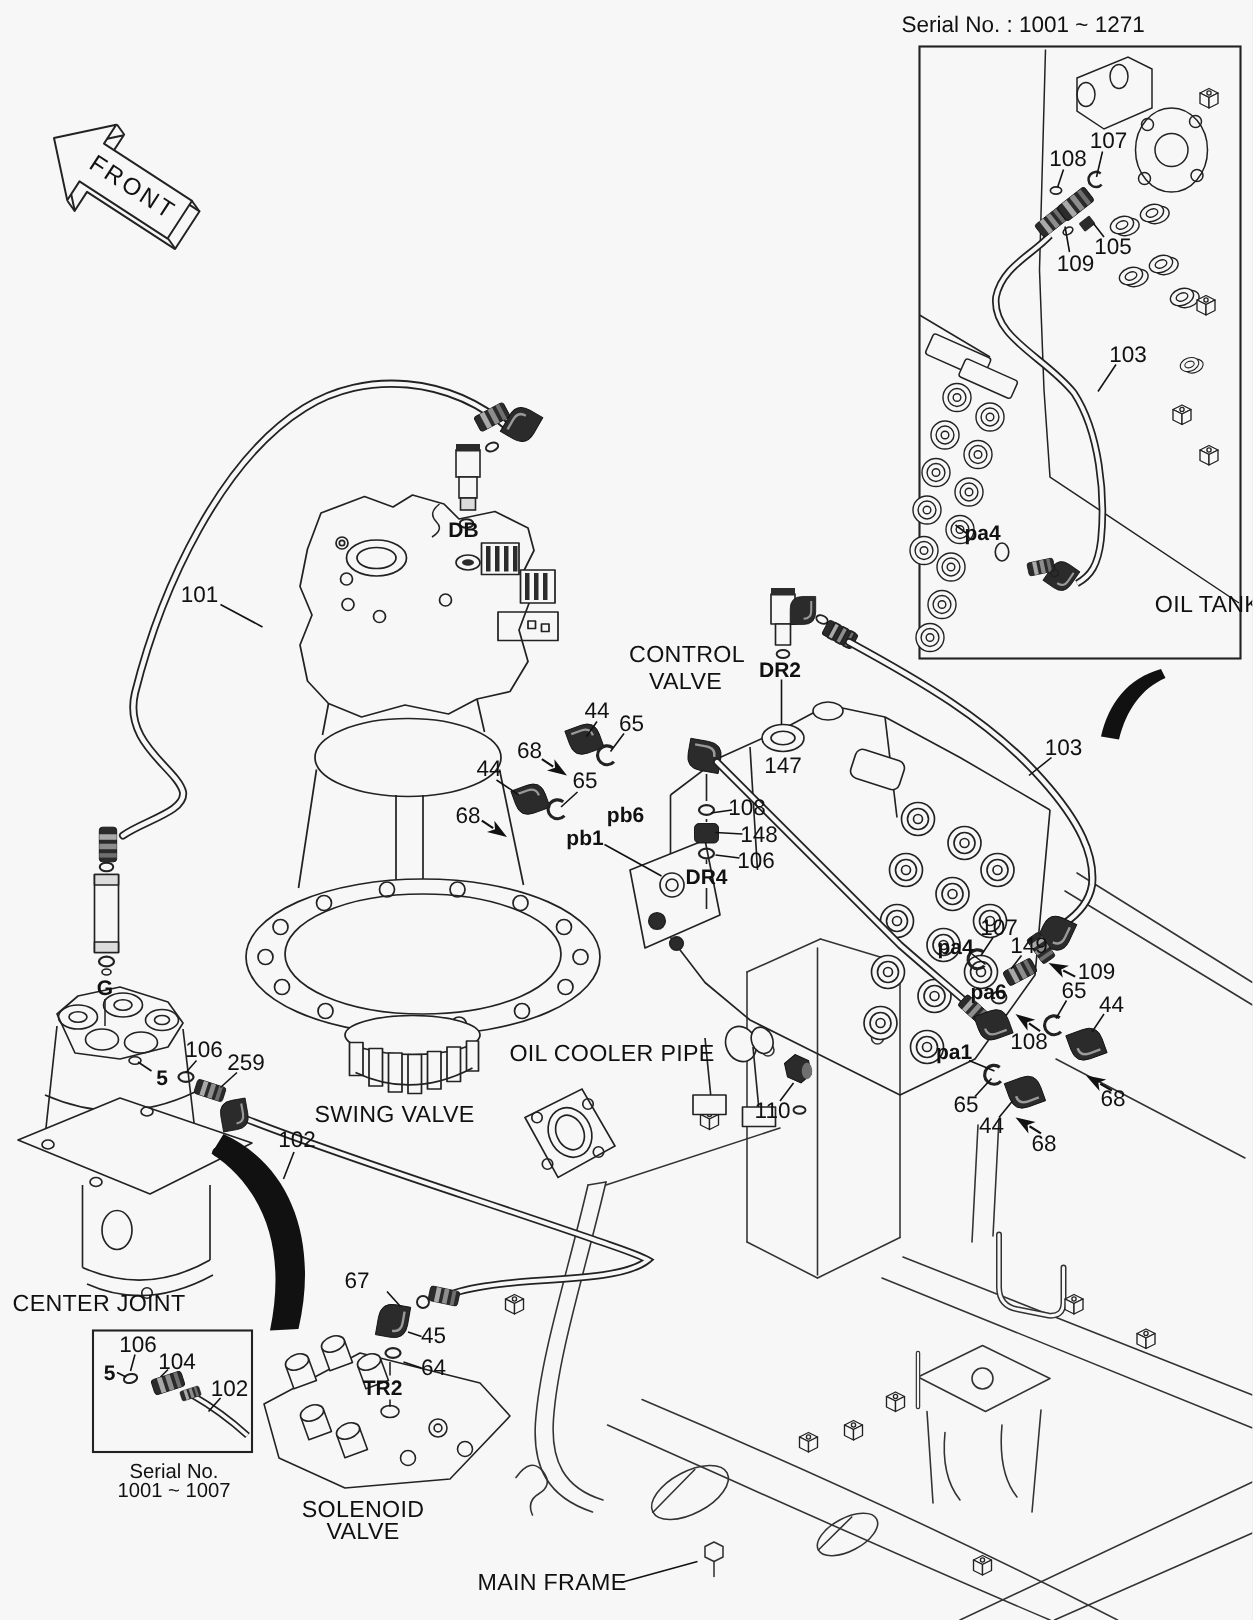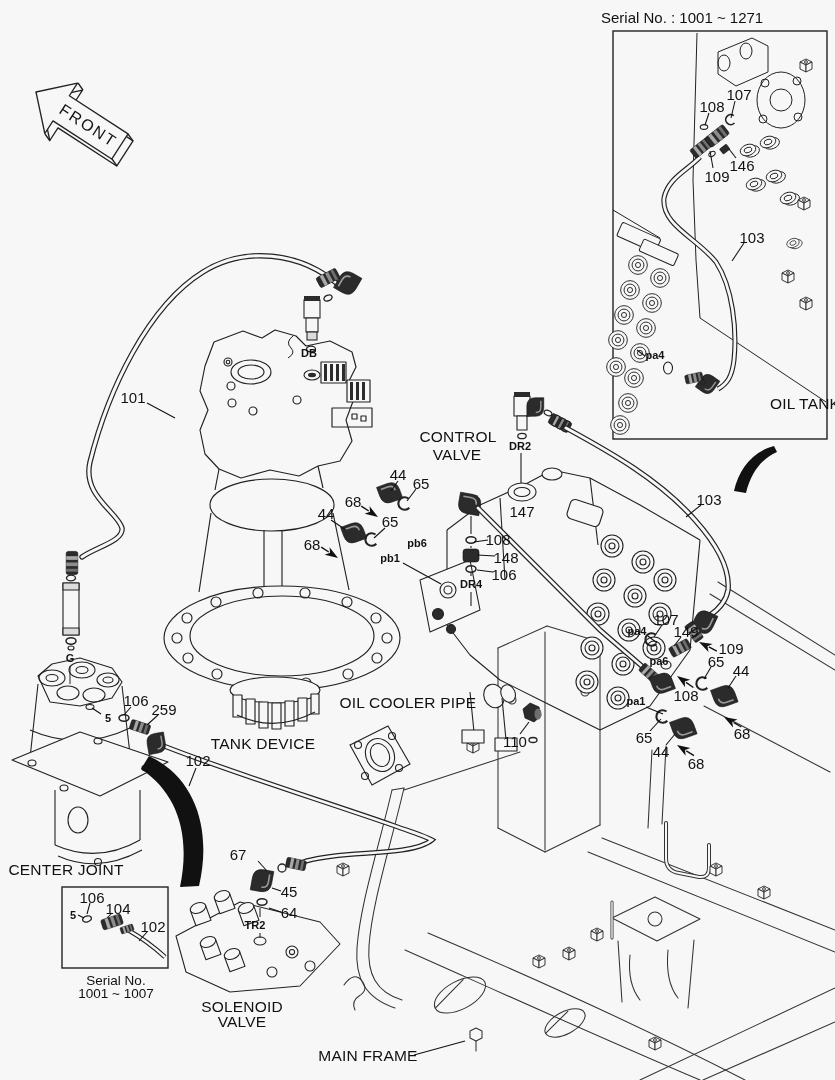--- a/index.html
+++ b/index.html
@@ -2,21 +2,21 @@
 <html><head>
 <meta charset="utf-8">
 <style>
   html,body{margin:0;padding:0;background:#e9e9e9;}
   #stage{position:relative;width:835px;height:1080px;background:#f7f7f7;overflow:hidden;
          font-family:"Liberation Sans","DejaVu Sans",sans-serif;color:#111;}
   #art{position:absolute;left:0;top:0;}
   #labels{position:absolute;left:0;top:0;width:100%;height:100%;pointer-events:none;}
   .lbl{position:absolute;transform:translate(-50%,-50%);white-space:nowrap;color:#111;line-height:1;}
   .part{font-size:15px;}
-  .port{font-size:11px;font-weight:bold;}
+  .port{font-size:14px;font-weight:bold;}
   .component{font-size:15.5px;letter-spacing:.2px;}
   .serial{font-size:15px;}
   .serial-note{font-size:13.5px;}
   .front{font-size:16px;letter-spacing:2px;}
 </style>
 </head>
 <body>
 
 <div id="stage">
 <svg id="art" width="835" height="1080" viewBox="0 0 835 1080">
@@ -527,21 +527,21 @@
 </g>
 </svg>
 
 <div id="labels">
       <div class="lbl front" style="left: 88px; top: 126px; transform: translate(-50%, -50%) rotate(33deg);">FRONT</div>
       <div class="lbl serial" style="left: 601px; top: 17px; transform: translate(0px, -50%);">Serial No. : 1001 ~ 1271</div>
       <div class="lbl component" style="left: 777px; top: 404px; transform: translate(-50%, -50%); margin-left: 28px;">OIL TANK</div>
       <div class="lbl part" style="left: 712px; top: 106px; transform: translate(-50%, -50%);">108</div>
       <div class="lbl part" style="left: 739px; top: 94px; transform: translate(-50%, -50%);">107</div>
       <div class="lbl part" style="left: 717px; top: 176px; transform: translate(-50%, -50%);">109</div>
-      <div class="lbl part" style="left: 742px; top: 165px; transform: translate(-50%, -50%);">146</div>
+      <div class="lbl part" style="left: 742px; top: 165px; transform: translate(-50%, -50%);">105</div>
       <div class="lbl part" style="left: 752px; top: 237px; transform: translate(-50%, -50%);">103</div>
       <div class="lbl port" style="left: 655px; top: 355px; transform: translate(-50%, -50%);">pa4</div>
       <div class="lbl part" style="left: 133px; top: 397px; transform: translate(-50%, -50%);">101</div>
       <div class="lbl port" style="left: 309px; top: 353px; transform: translate(-50%, -50%);">DB</div>
       <div class="lbl component" style="left: 458px; top: 437px; transform: translate(-50%, -50%);">CONTROL</div>
       <div class="lbl component" style="left: 457px; top: 455px; transform: translate(-50%, -50%);">VALVE</div>
       <div class="lbl port" style="left: 520px; top: 446px; transform: translate(-50%, -50%);">DR2</div>
       <div class="lbl part" style="left: 522px; top: 511px; transform: translate(-50%, -50%); text-align: center;">147</div>
       <div class="lbl part" style="left: 709px; top: 499px; transform: translate(-50%, -50%);">103</div>
       <div class="lbl part" style="left: 398px; top: 474px; transform: translate(-50%, -50%);">44</div>
@@ -553,21 +553,21 @@
       <div class="lbl part" style="left: 312px; top: 544px; transform: translate(-50%, -50%);">68</div>
       <div class="lbl port" style="left: 390px; top: 558px; transform: translate(-50%, -50%);">pb1</div>
       <div class="lbl part" style="left: 498px; top: 539px; transform: translate(-50%, -50%);">108</div>
       <div class="lbl part" style="left: 506px; top: 557px; transform: translate(-50%, -50%);">148</div>
       <div class="lbl part" style="left: 504px; top: 574px; transform: translate(-50%, -50%);">106</div>
       <div class="lbl port" style="left: 471px; top: 584px; transform: translate(-50%, -50%);">DR4</div>
       <div class="lbl port" style="left: 70px; top: 658px; transform: translate(-50%, -50%);">G</div>
       <div class="lbl port" style="left: 108px; top: 718px; transform: translate(-50%, -50%);">5</div>
       <div class="lbl part" style="left: 136px; top: 700px; transform: translate(-50%, -50%);">106</div>
       <div class="lbl part" style="left: 164px; top: 709px; transform: translate(-50%, -50%);">259</div>
-      <div class="lbl component" style="left: 263px; top: 744px; transform: translate(-50%, -50%);">TANK DEVICE</div>
+      <div class="lbl component" style="left: 263px; top: 744px; transform: translate(-50%, -50%);">SWING VALVE</div>
       <div class="lbl component" style="left: 408px; top: 703px; transform: translate(-50%, -50%);">OIL COOLER PIPE</div>
       <div class="lbl part" style="left: 198px; top: 760px; transform: translate(-50%, -50%);">102</div>
       <div class="lbl part" style="left: 515px; top: 741px; transform: translate(-50%, -50%);">110</div>
       <div class="lbl port" style="left: 637px; top: 631px; transform: translate(-50%, -50%);">pa4</div>
       <div class="lbl part" style="left: 666px; top: 619px; transform: translate(-50%, -50%);">107</div>
       <div class="lbl part" style="left: 686px; top: 631px; transform: translate(-50%, -50%);">149</div>
       <div class="lbl part" style="left: 731px; top: 648px; transform: translate(-50%, -50%);">109</div>
       <div class="lbl port" style="left: 659px; top: 661px; transform: translate(-50%, -50%);">pa6</div>
       <div class="lbl part" style="left: 716px; top: 661px; transform: translate(-50%, -50%);">65</div>
       <div class="lbl part" style="left: 741px; top: 670px; transform: translate(-50%, -50%);">44</div>

